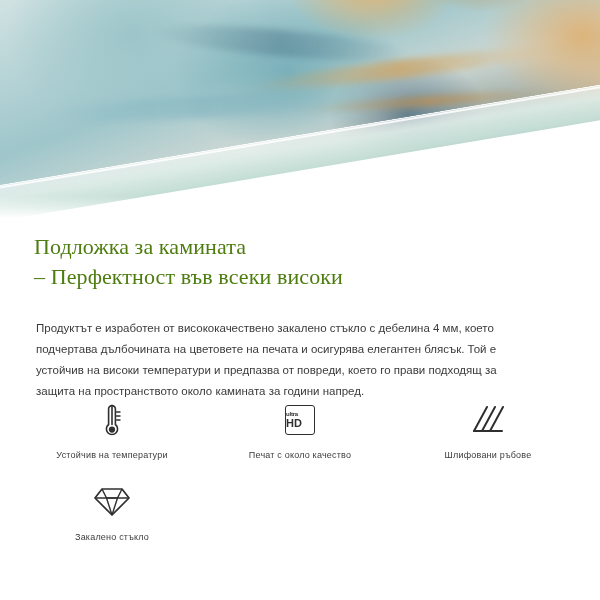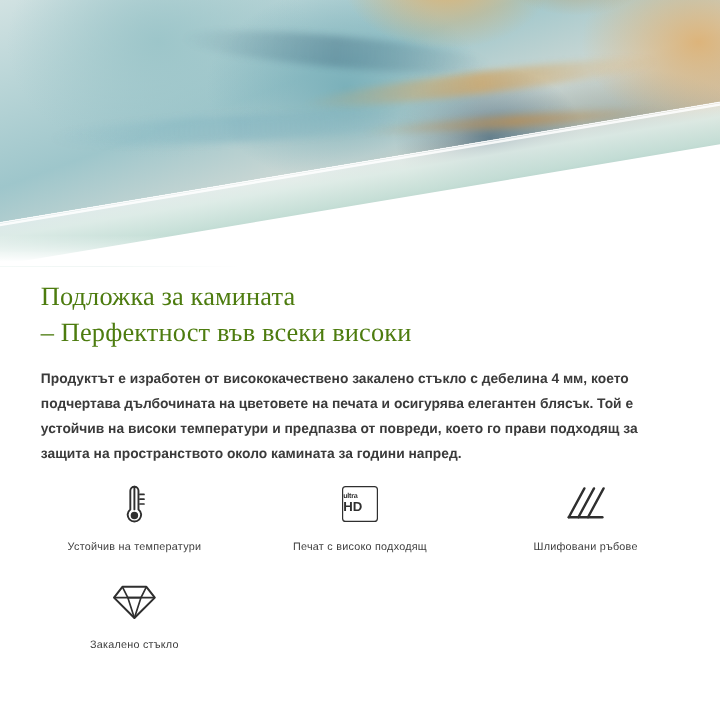--- a/index.html
+++ b/index.html
@@ -132,26 +132,25 @@
     padding: 10px 34px 0 34px;
     font-family: "Liberation Serif", serif;
     font-size: 22px;
     line-height: 30px;
     font-weight: 400;
     color: #4d7c0f;
     letter-spacing: 0.1px;
   }
   .headline .l2 { display: block; }
   .body-copy {
-    margin: 0;
-    padding: 14px 52px 0 34px;
+    margin: 12px;
+    padding: 14px 52px 0 24px;
     font-size: 11.5px;
     line-height: 21px;
     color: #3a3a3a;
-    font-weight: bold;
   }
 
   
   .features {
     position: absolute;
     left: 0;
     top: 398px;
     width: 600px;
     display: grid;
     grid-template-columns: repeat(3, 1fr);
@@ -245,21 +244,21 @@
       <div class="feature-label">Устойчив на температури</div>
     </div>
 
     <div class="feature">
       <div class="feature-icon">
         <div class="ultrahd-box">
           <span class="u1">ultra</span>
           <span class="u2">HD</span>
         </div>
       </div>
-      <div class="feature-label">Печат с високо подходящ</div>
+      <div class="feature-label">Печат с около качество</div>
     </div>
 
 
     <div class="feature">
       <div class="feature-icon">
         <svg width="36" height="32" viewBox="0 0 36 32">
           <path d="M4 27 L17 3" stroke="#2f2f2f" stroke-width="2" stroke-linecap="round"></path>
           <path d="M12 27 L25 3" stroke="#2f2f2f" stroke-width="2" stroke-linecap="round"></path>
           <path d="M20 27 L33 3" stroke="#2f2f2f" stroke-width="2" stroke-linecap="round"></path>
           <path d="M4 27 H32" stroke="#2f2f2f" stroke-width="2" stroke-linecap="round"></path>

